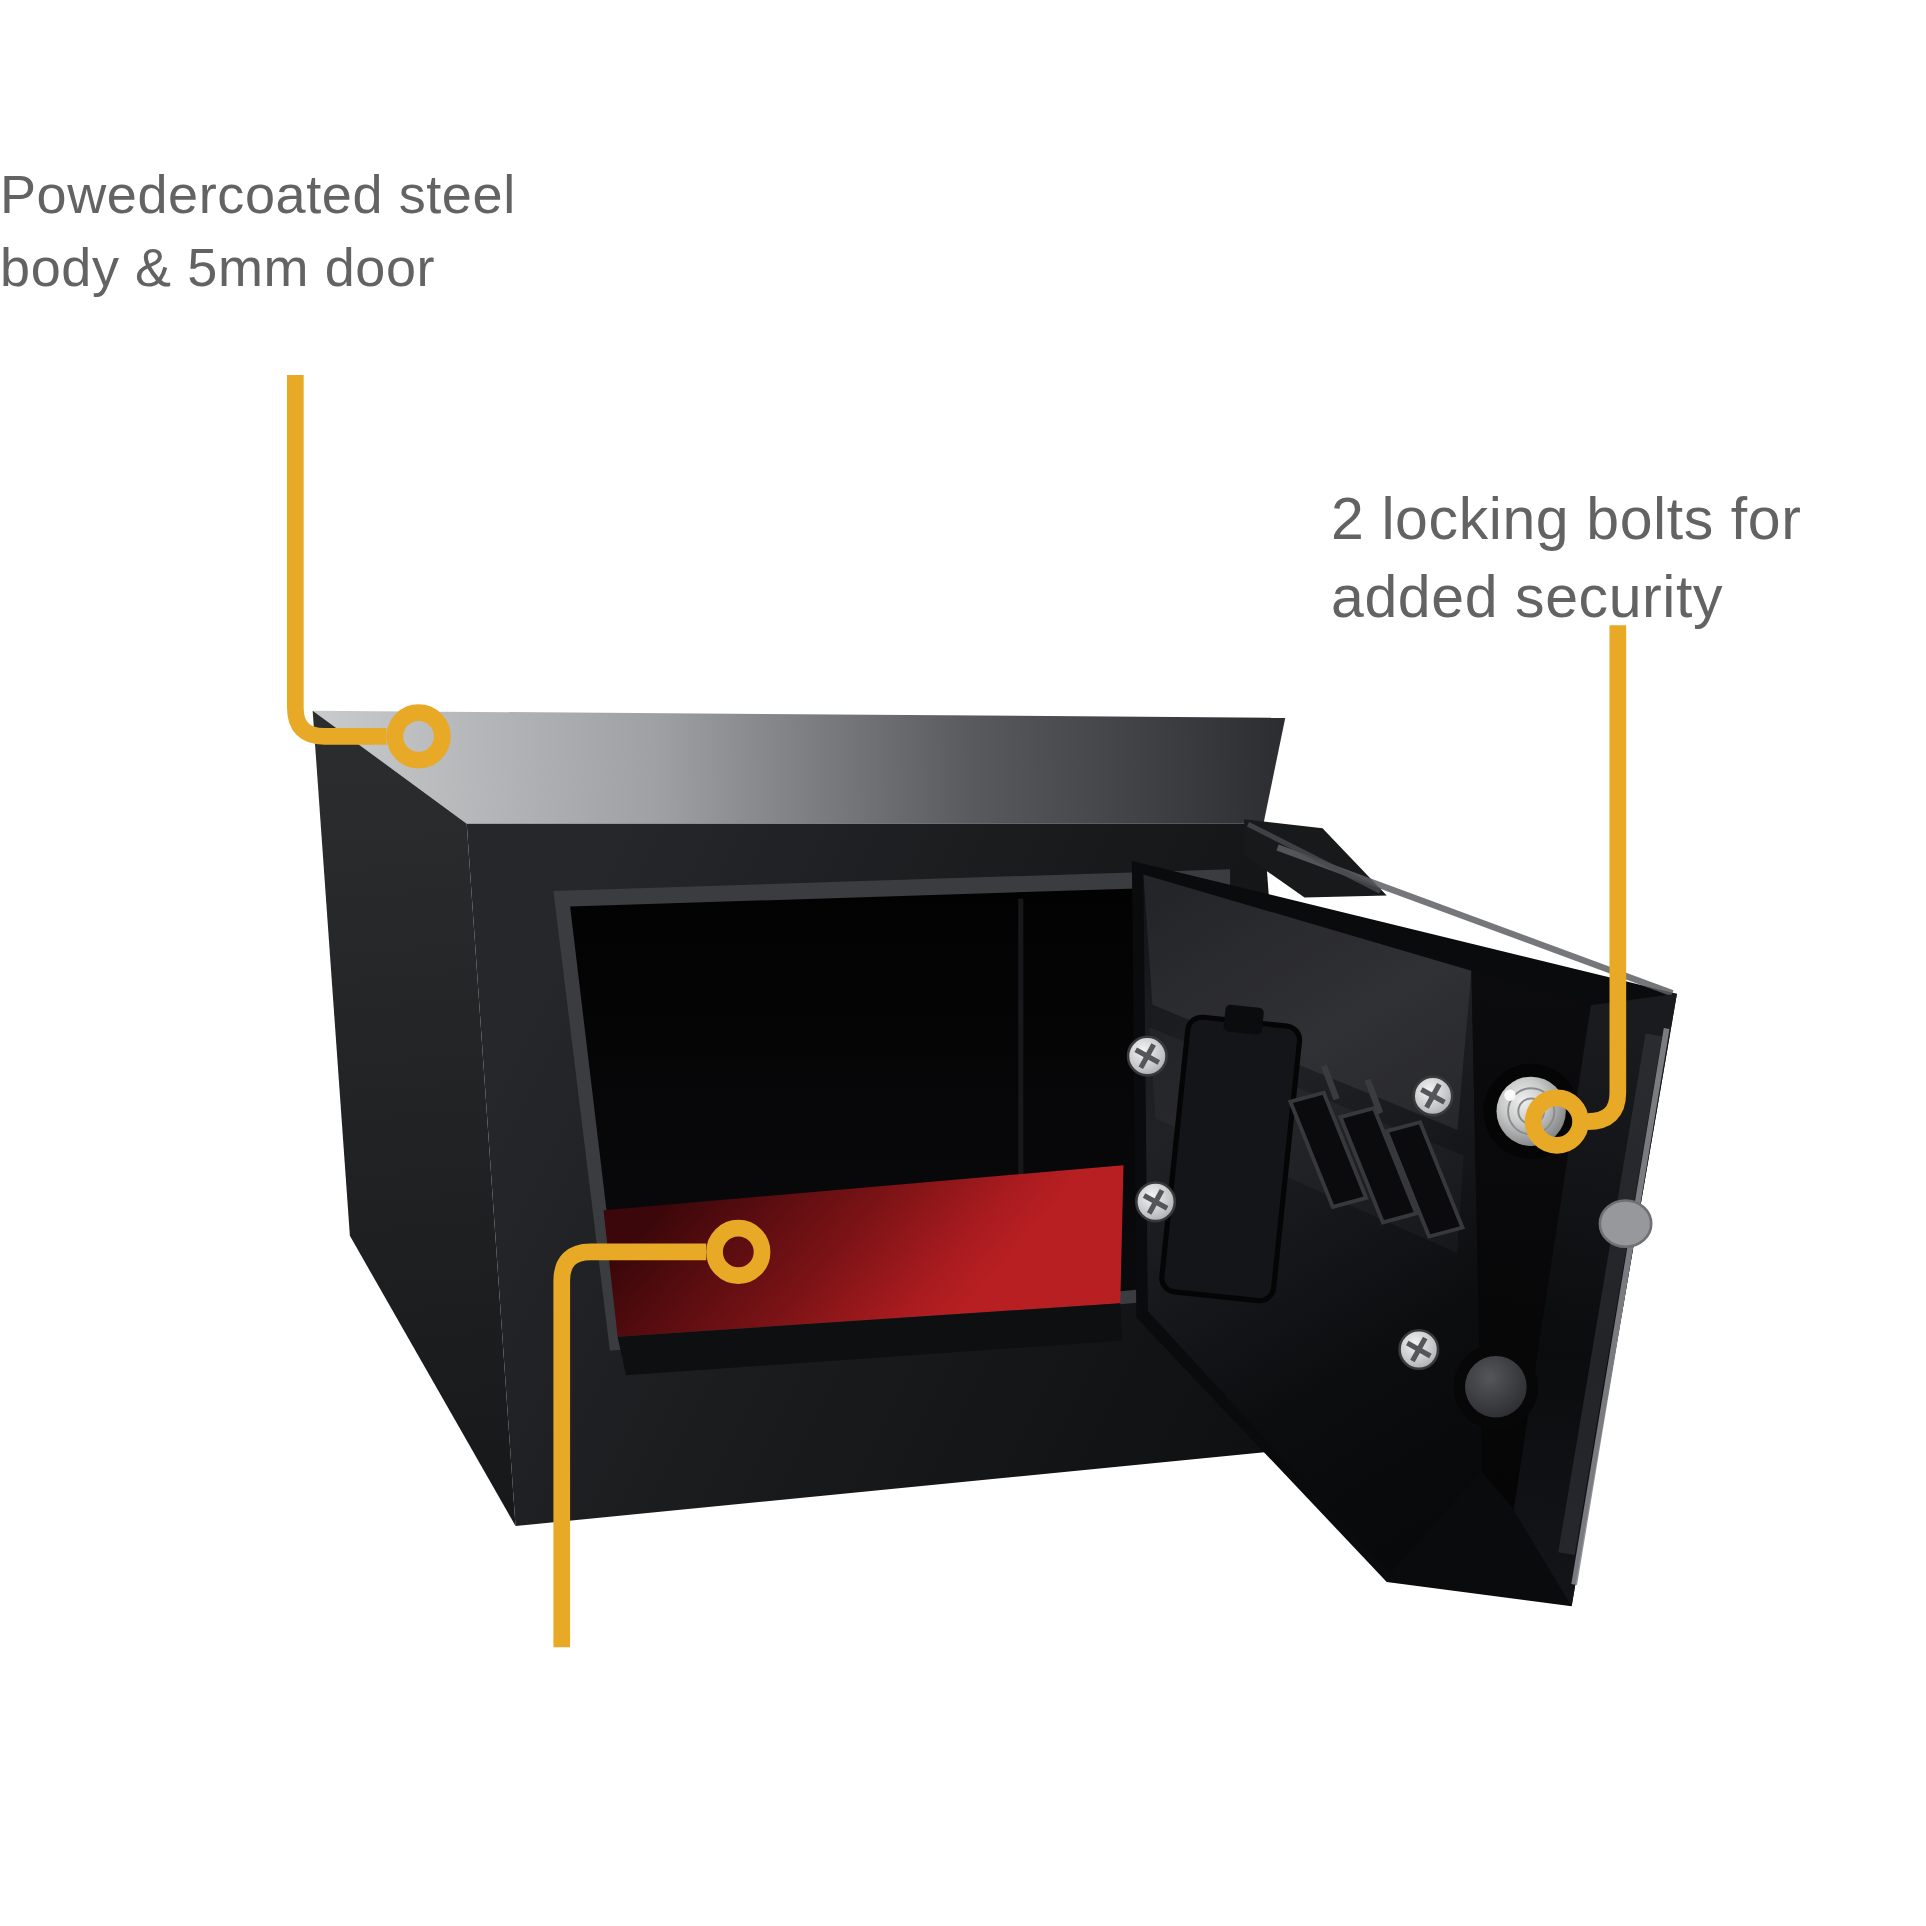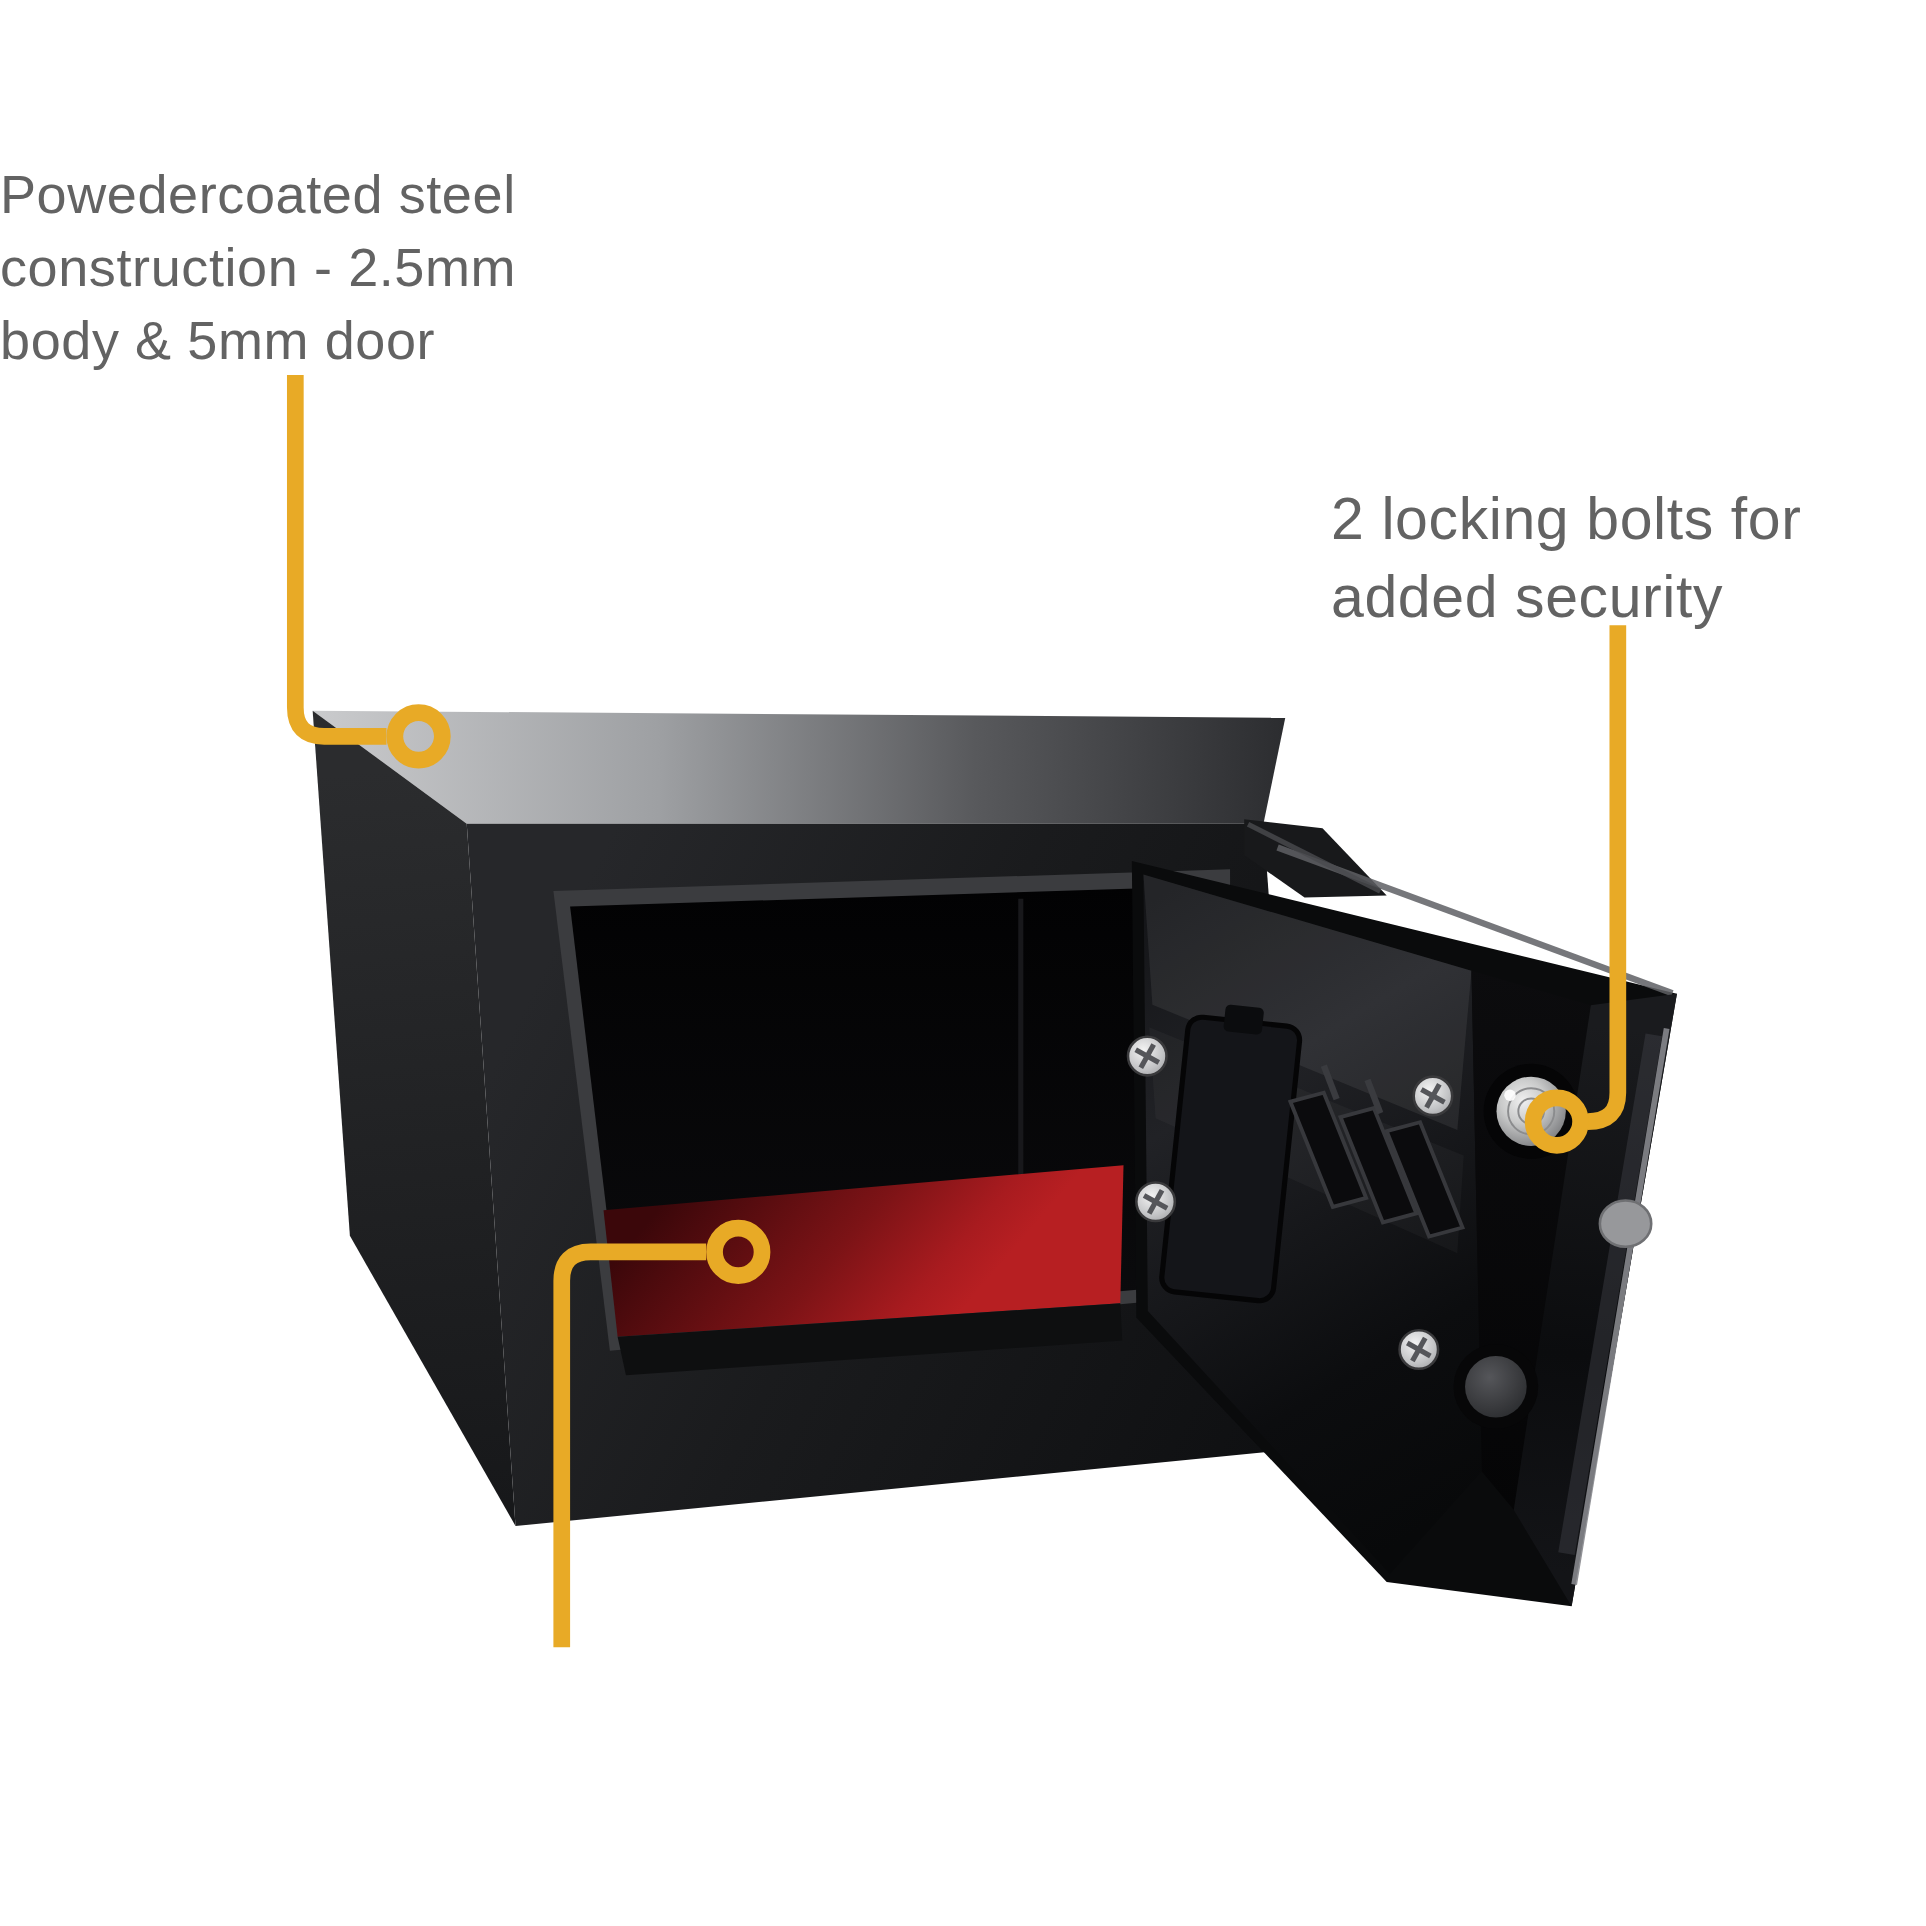--- a/index.html
+++ b/index.html
@@ -193,21 +193,20 @@
       <circle cx="652" cy="1147" r="37"></circle>
       <path d="M2520,974 V1702 Q2520,1747 2473,1747"></path>
       <circle cx="2425" cy="1747" r="37"></circle>
       <path d="M1100,1950 H920 Q875,1950 875,1995 V2566"></path>
       <circle cx="1150" cy="1950" r="37"></circle>
     </g>
   </svg>
 
   <div class="label" id="label-construction">
     <span>Powedercoated steel</span>
-    <span>construction - 2.5mm</span>
     <span>body &amp; 5mm door</span>
   </div>
 
   <div class="label" id="label-bolts">
     <span>2 locking bolts for</span>
     <span>added security</span>
   </div>
 
 
 </div>

